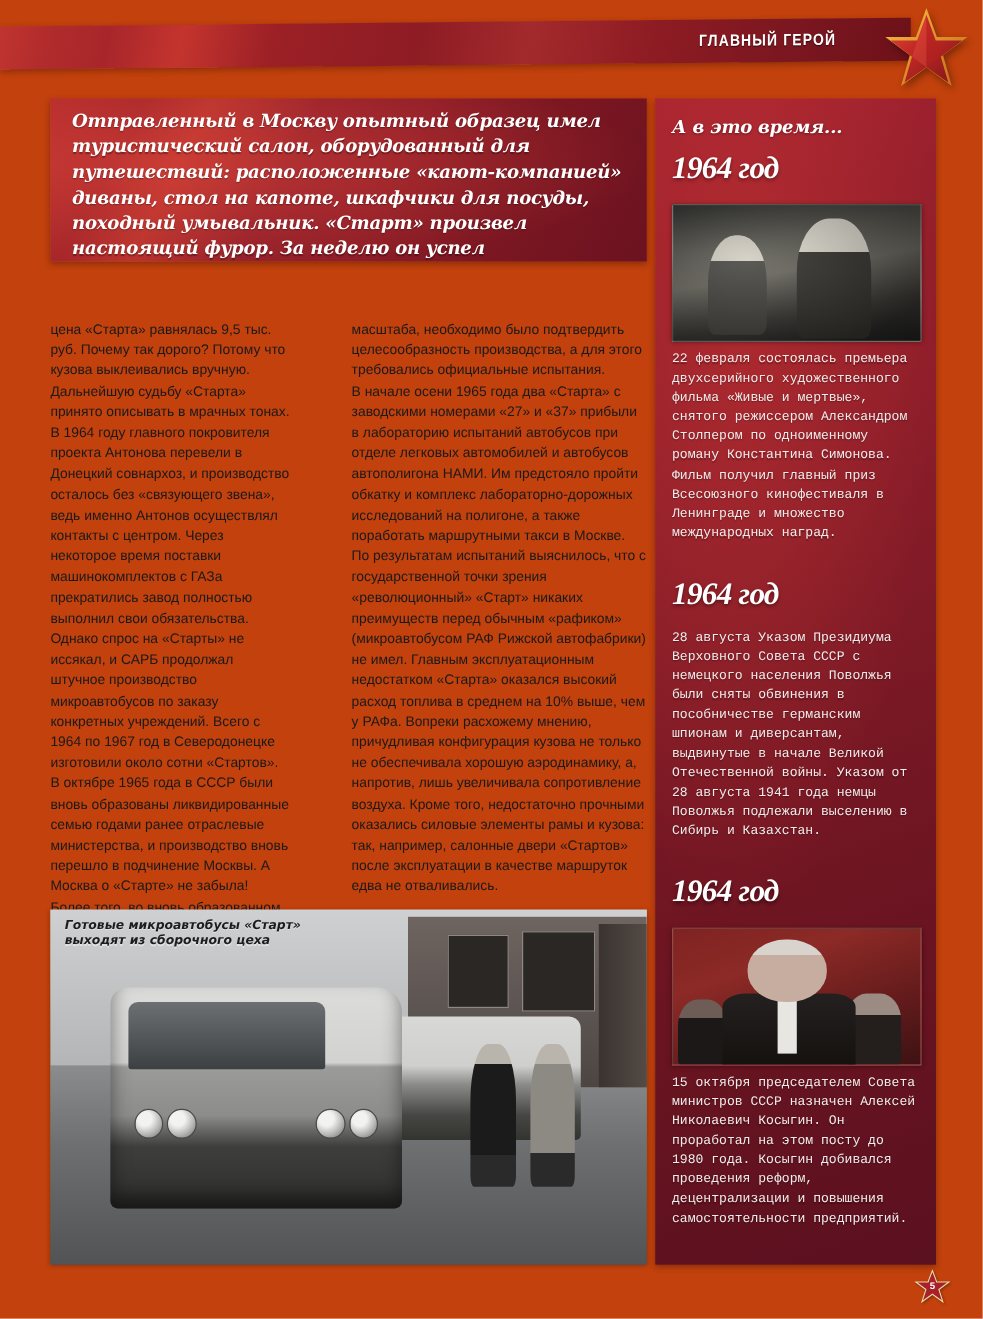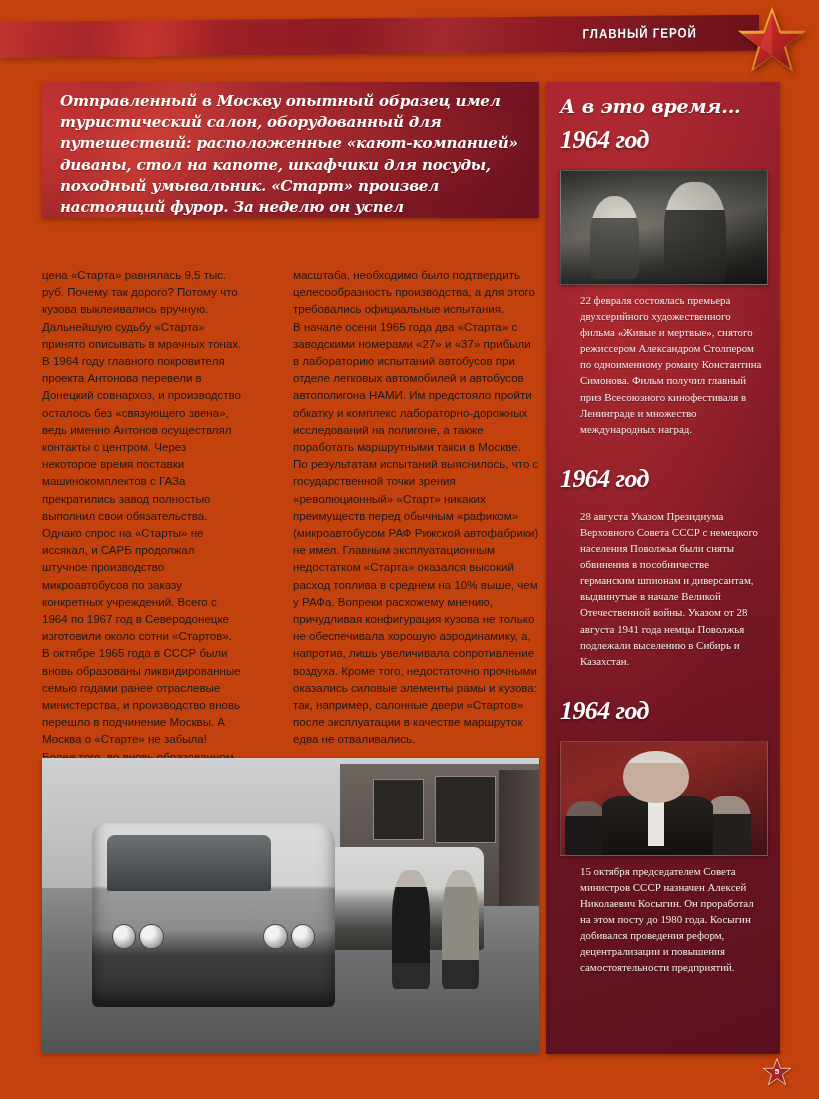--- a/index.html
+++ b/index.html
@@ -144,21 +144,21 @@
     content:"";position:absolute;left:-40%;top:-10%;width:150%;height:120%;
     background:
       linear-gradient(72deg, rgba(255,110,85,.12) 0 4%, rgba(0,0,0,0) 4.2% 11%),
       linear-gradient(100deg, rgba(255,130,95,.10) 0 5%, rgba(0,0,0,0) 5.2% 13%),
       linear-gradient(58deg, rgba(255,100,80,.09) 0 3%, rgba(0,0,0,0) 3.2% 9%);
     pointer-events:none;
   }
   .sb-inner{position:relative;z-index:2;padding:0 14px;}
   .sb-eyebrow{
     color:#ffffff;font-family:"DejaVu Serif", serif;font-weight:bold;font-style:italic;
-    font-size:19px;line-height:20px;padding-top:14px;letter-spacing:-.2px;
+    font-size:15px;line-height:20px;padding-top:14px;letter-spacing:-.2px;
     text-shadow:0 1px 2px rgba(0,0,0,.4);
   }
   .sb-year{
     color:#ffffff;font-family:Liberation Serif, serif;font-weight:bold;font-style:italic;
     font-size:26px;line-height:44px;letter-spacing:-.6px;margin-top:2px;
     text-shadow:0 2px 3px rgba(0,0,0,.42);
   }
   .sb-year.standalone{margin-top:20px;}
   .sb-photo{
     width:206px;height:113px;margin-top:8px;
@@ -178,25 +178,24 @@
     background:linear-gradient(180deg,#d8d4cd 0 24%,#c7ada0 24% 100%);}
   .sbp-kosygin .k2{position:absolute;left:20%;top:48%;width:54%;height:54%;
     background:linear-gradient(180deg,#23201f,#14110f);border-radius:18% 18% 4% 4%;}
   .sbp-kosygin .k3{position:absolute;left:42%;top:52%;width:8%;height:40%;background:#e8e6e1;}
   .sbp-kosygin .k4{position:absolute;left:70%;top:48%;width:22%;height:52%;border-radius:38% 38% 6% 6%;
     background:linear-gradient(180deg,#9b8b82 0 30%,#241f1d 30% 100%);}
   .sbp-kosygin .k5{position:absolute;left:2%;top:52%;width:20%;height:48%;border-radius:40% 40% 6% 6%;
     background:linear-gradient(180deg,#6d5d56 0 28%,#1b1817 28% 100%);}
   .sb-caption{
     color:#f4eceb;
-    font-family:Liberation Serif, serif;
+    font-family:Liberation Mono, monospace;
     font-size:10.9px;line-height:16.1px;
     margin-top:7px;
     text-shadow:0 1px 1px rgba(0,0,0,.35);
-    margin-left:20px;
   }
 
   
   .pagestar{
     position:absolute;left:762px;top:1058px;width:30px;height:29px;
     filter:drop-shadow(1px 1px 1px rgba(0,0,0,.3));
   }
   .pagestar .pn{
     position:absolute;left:0;top:9px;width:30px;text-align:center;
     color:#ffffff;font-size:8px;font-weight:bold;
@@ -251,20 +250,22 @@
     <div class="mp-door"></div>
     <div class="mp-bus2"></div>
     <div class="mp-bus1"></div>
     <div class="mp-glass"></div>
     <div class="mp-lamp" style="left:14%;top:56%;width:4.6%;height:8%;"></div>
     <div class="mp-lamp" style="left:19.5%;top:56%;width:4.6%;height:8%;"></div>
     <div class="mp-lamp" style="left:44.5%;top:56%;width:4.6%;height:8%;"></div>
     <div class="mp-lamp" style="left:50%;top:56%;width:4.6%;height:8%;"></div>
     <div class="mp-man1"></div>
     <div class="mp-man2"></div>
+    <div class="photo-caption">Готовые микроавтобусы «Старт»
+выходят из сборочного цеха</div>
   </div>
 
   <div class="sidebar">
     <div class="sb-inner">
 
       <div class="sb-eyebrow">А в это время...</div>
       <div class="sb-year">1964 год</div>
       <div class="sb-photo sbp-film">
         <div class="f1"></div>
           <div class="f2"></div>

